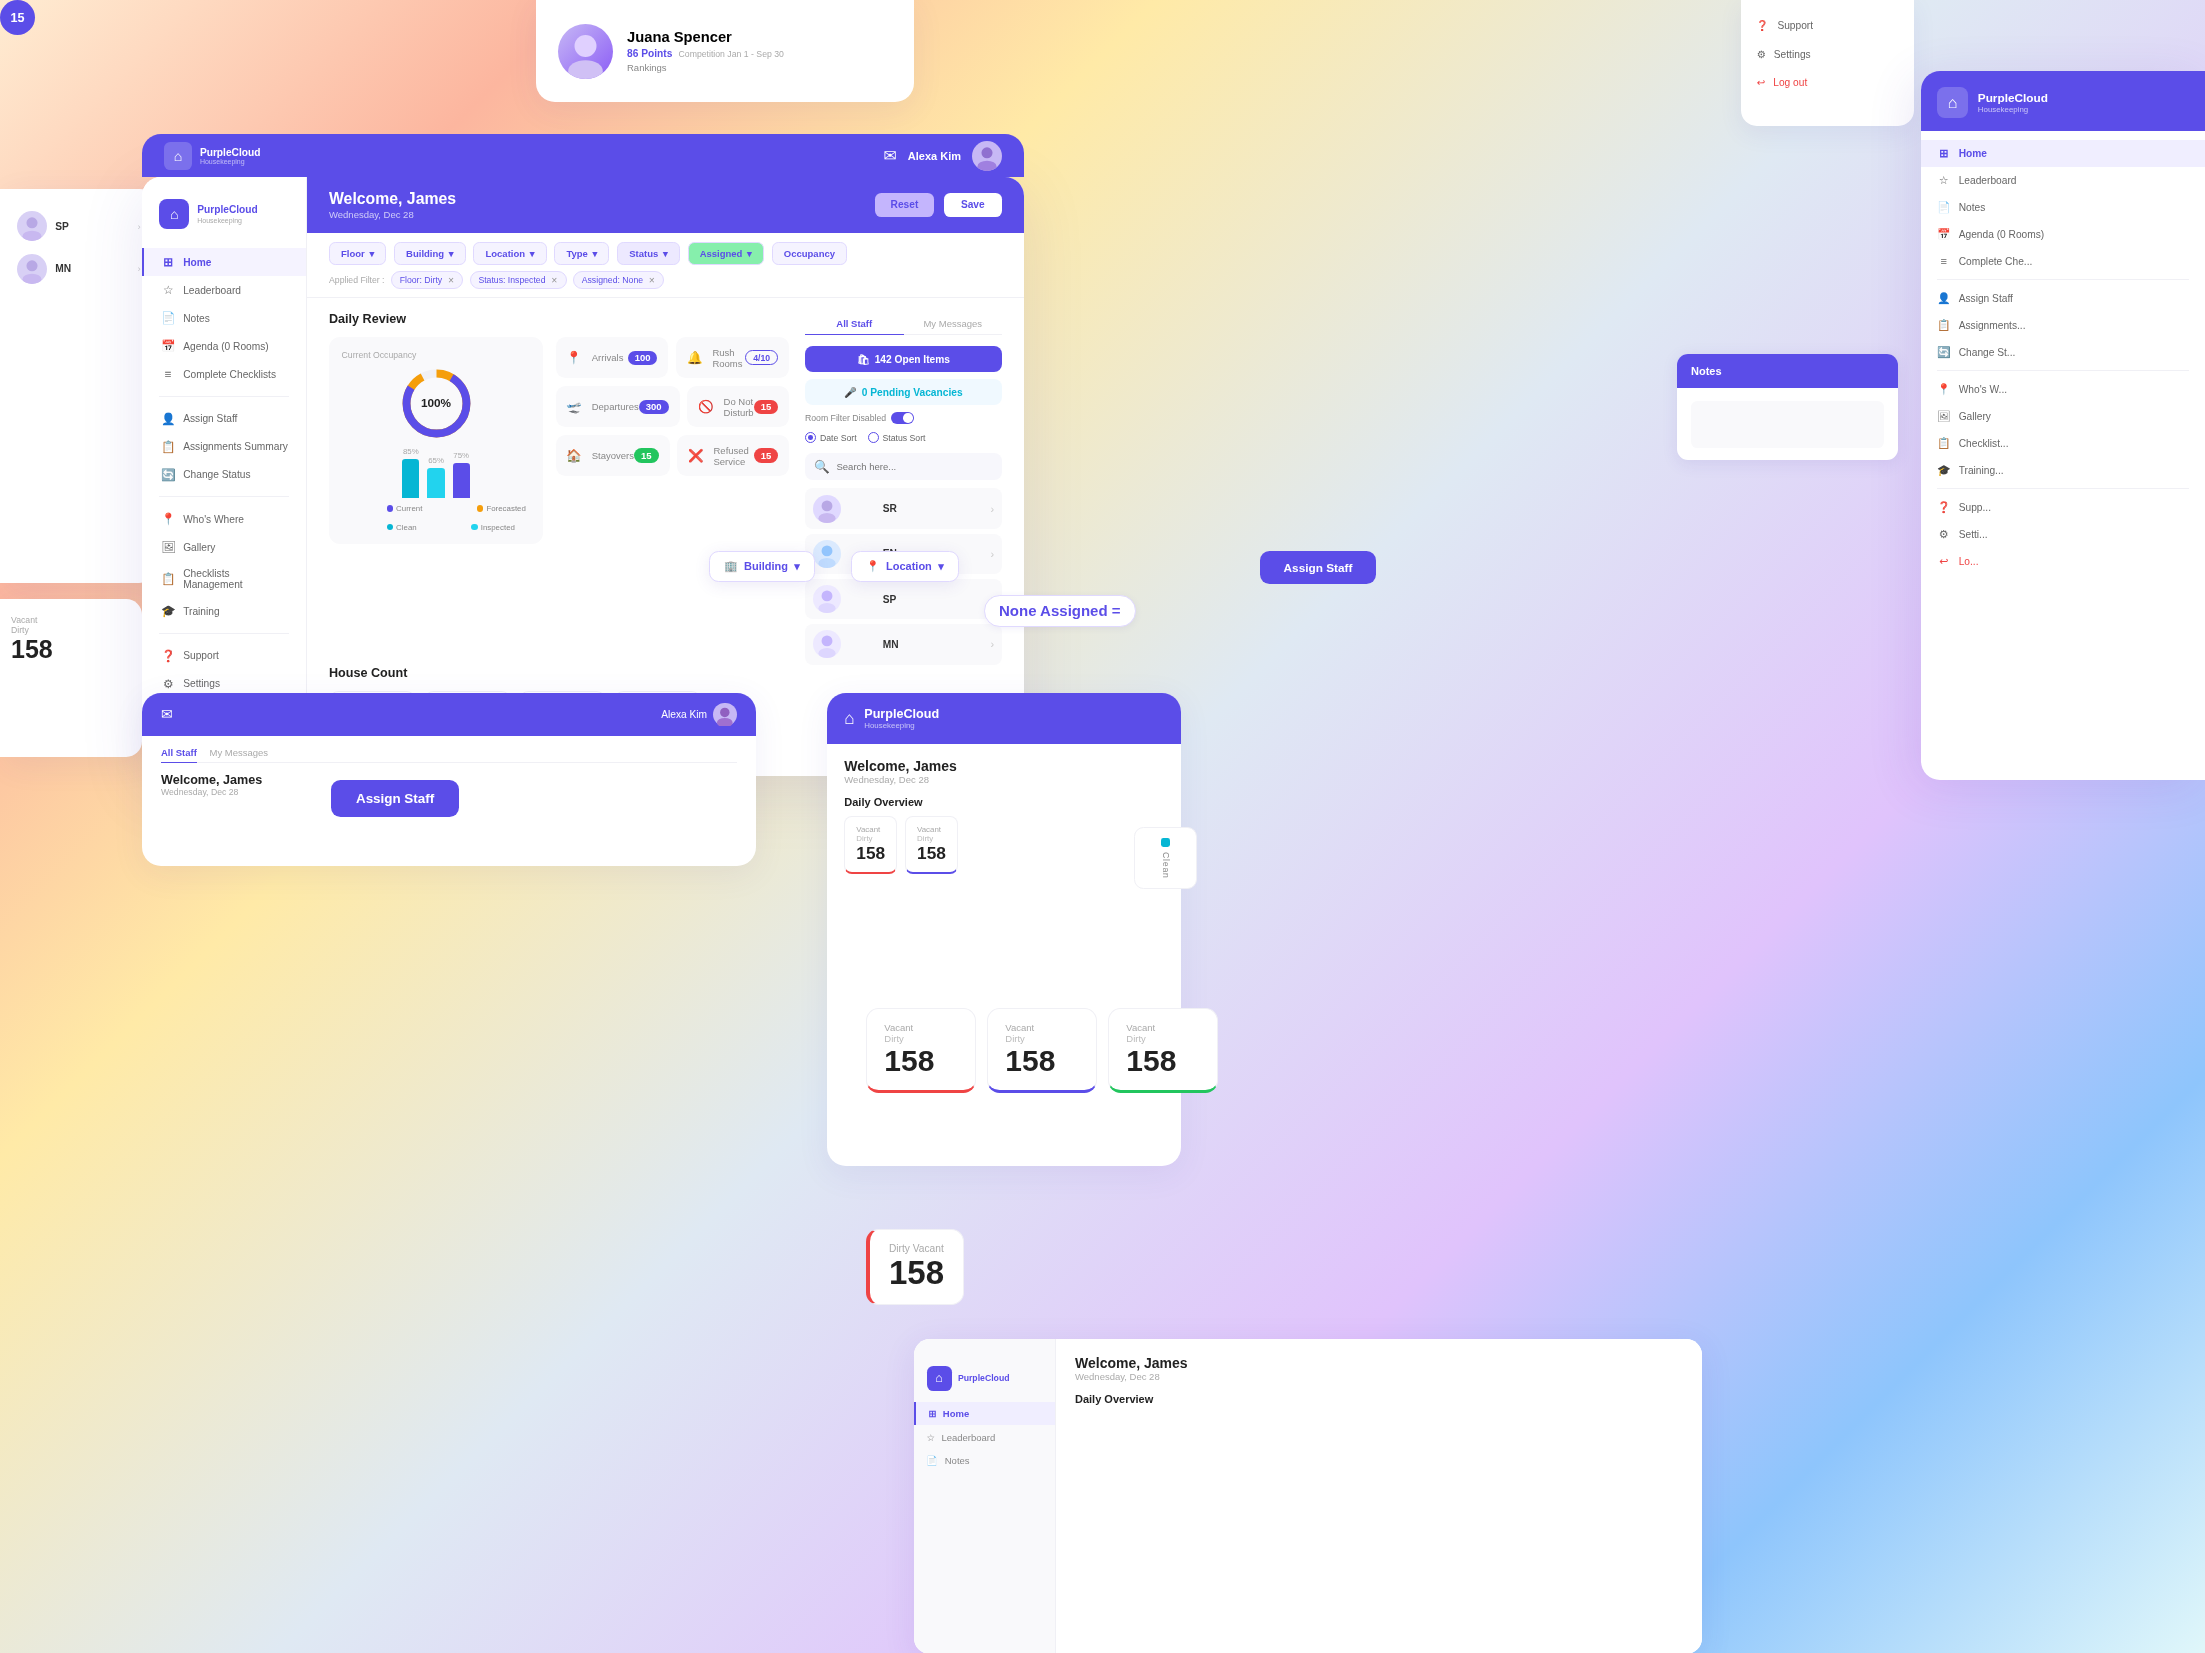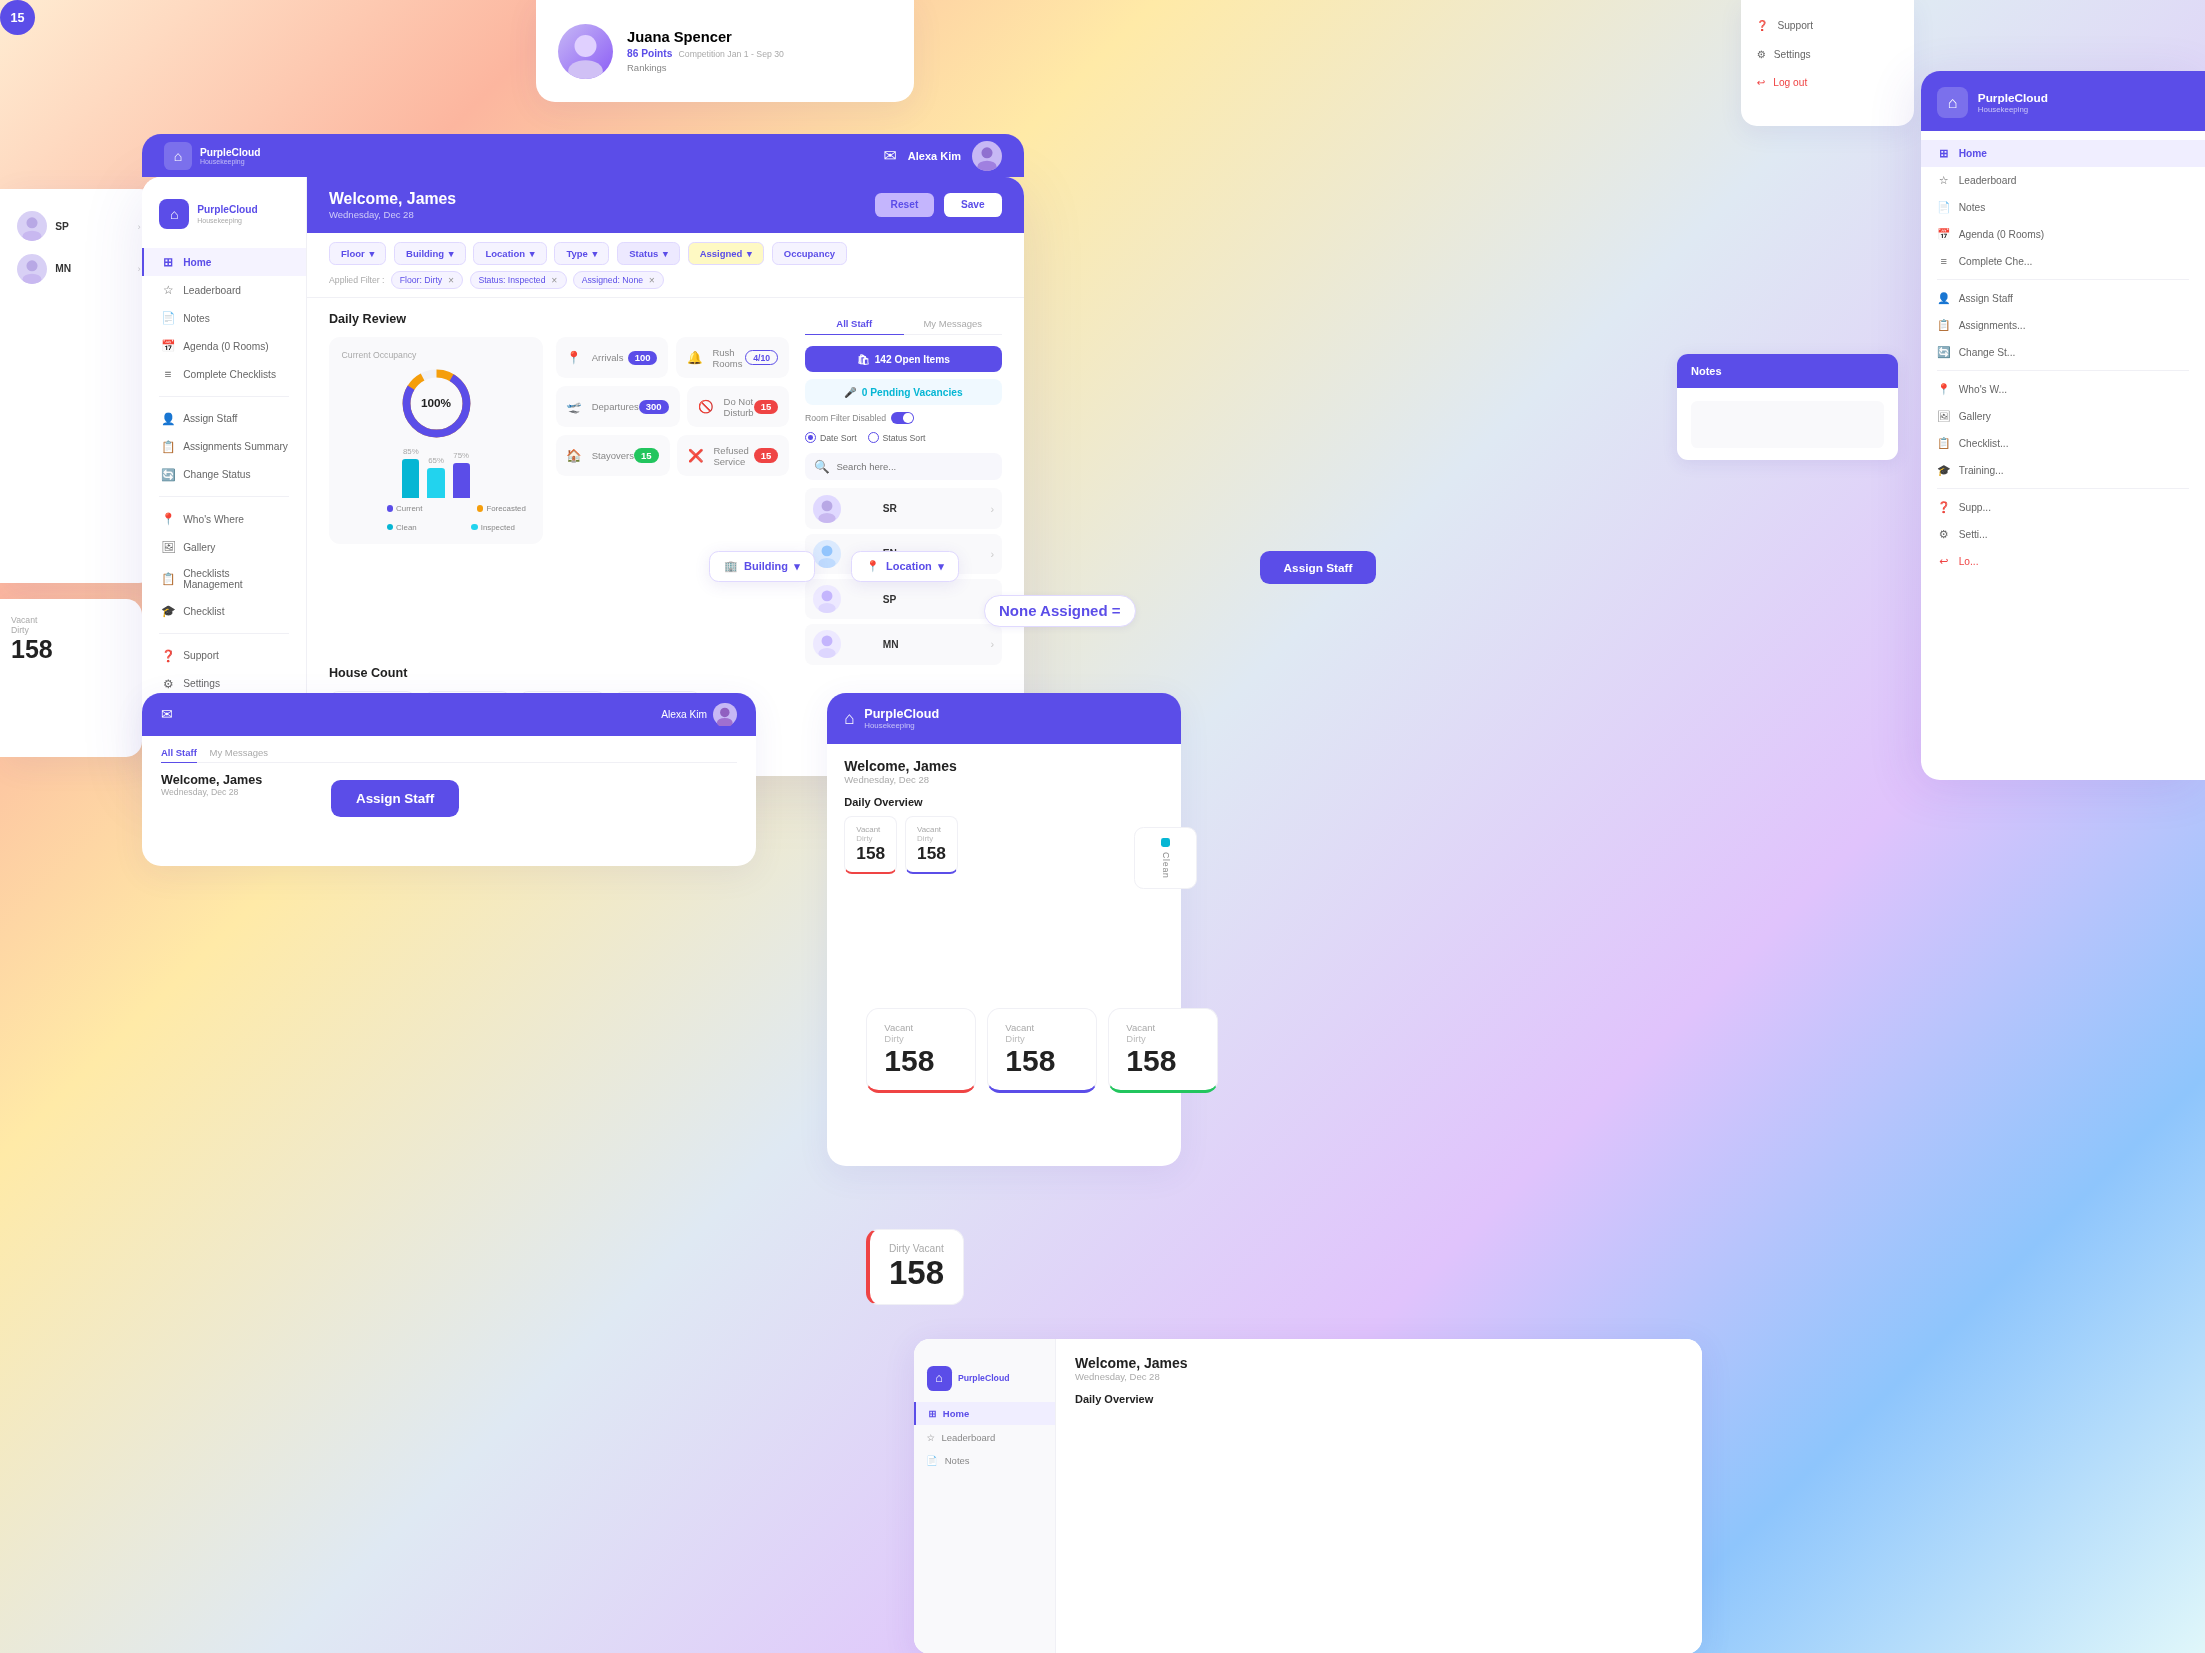--- a/index.html
+++ b/index.html
@@ -524,21 +524,21 @@
       <div class="nav-item">
         <span class="nav-icon">🖼</span>
         <span>Gallery</span>
       </div>
       <div class="nav-item">
         <span class="nav-icon">📋</span>
         <span>Checklists Management</span>
       </div>
       <div class="nav-item">
         <span class="nav-icon">🎓</span>
-        <span>Checklist</span>
+        <span>Training</span>
       </div>
       <div class="nav-divider"></div>
       <div class="nav-item">
         <span class="nav-icon">❓</span>
         <span>Support</span>
       </div>
       <div class="nav-item">
         <span class="nav-icon">⚙</span>
         <span>Settings</span>
       </div>
@@ -577,21 +577,21 @@
           <span>▾</span>
         </div>
         <div class="filter-btn">
           <span>Type</span>
           <span>▾</span>
         </div>
         <div class="filter-btn" style="background:#ede9ff;">
           <span>Status</span>
           <span>▾</span>
         </div>
-        <div class="filter-btn" style="background:#fef9c3;text-align:center;">
+        <div class="filter-btn" style="background:#86efac;text-align:center;">
           <span>Assigned</span>
           <span>▾</span>
         </div>
         <div class="filter-btn">
           <span>Occupancy</span>
         </div>
       </div>
       <div class="applied-filter">
         <span class="applied-label">Applied Filter :</span>
         <div class="filter-chip">

